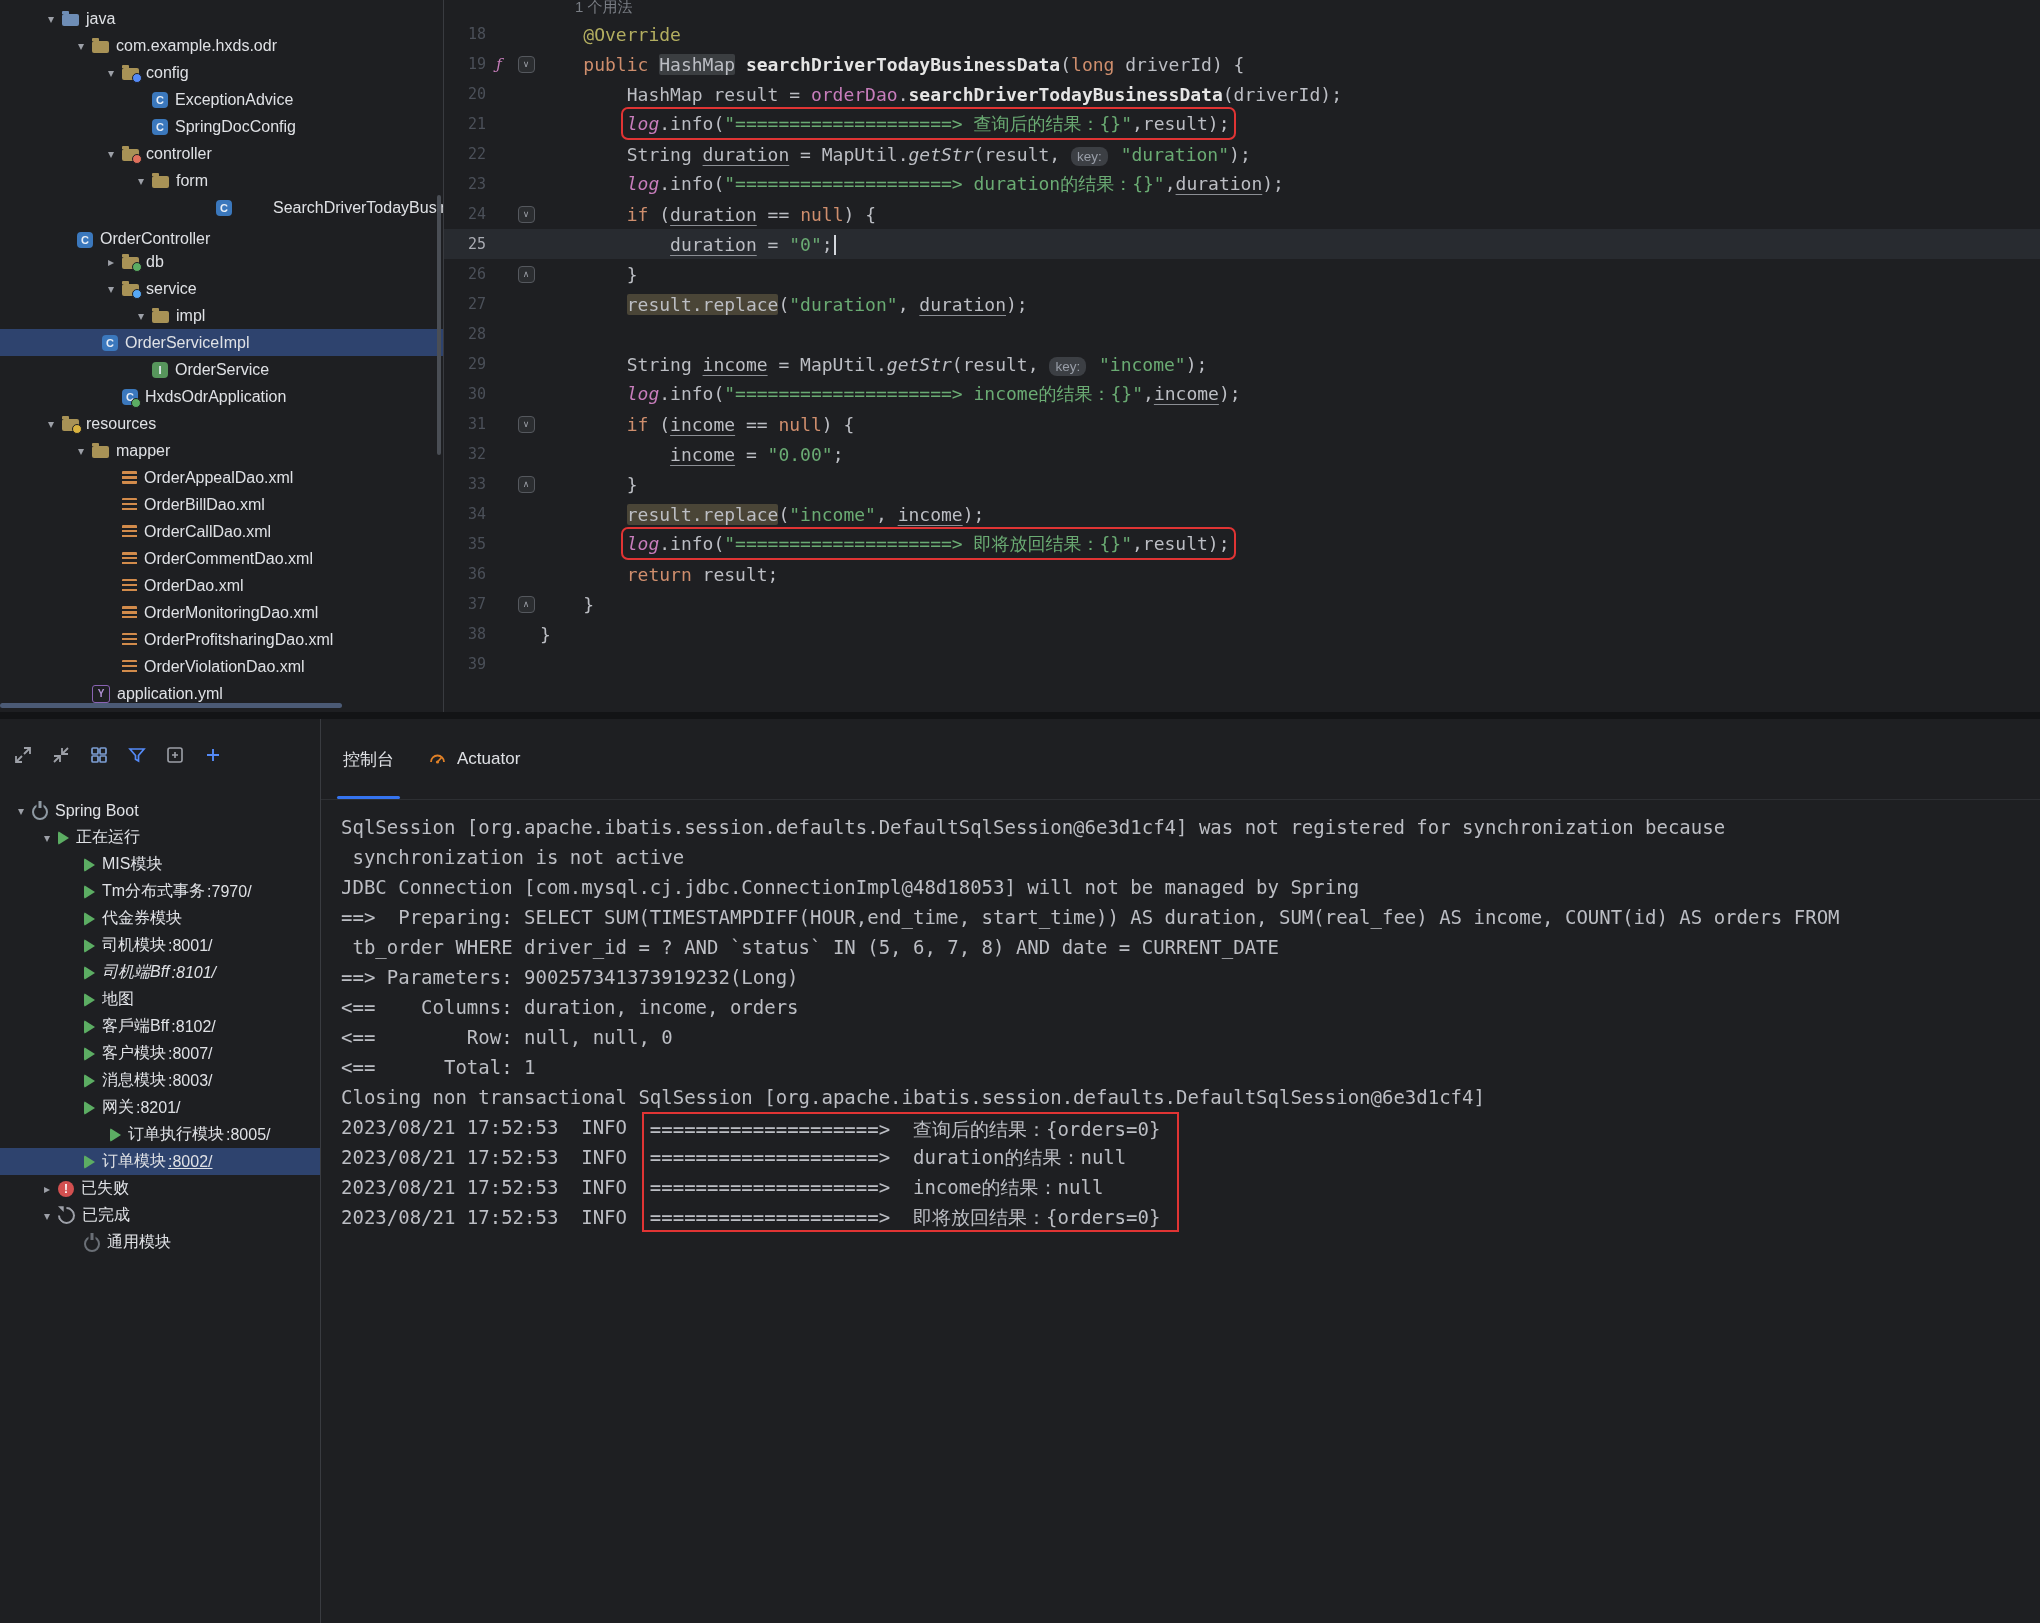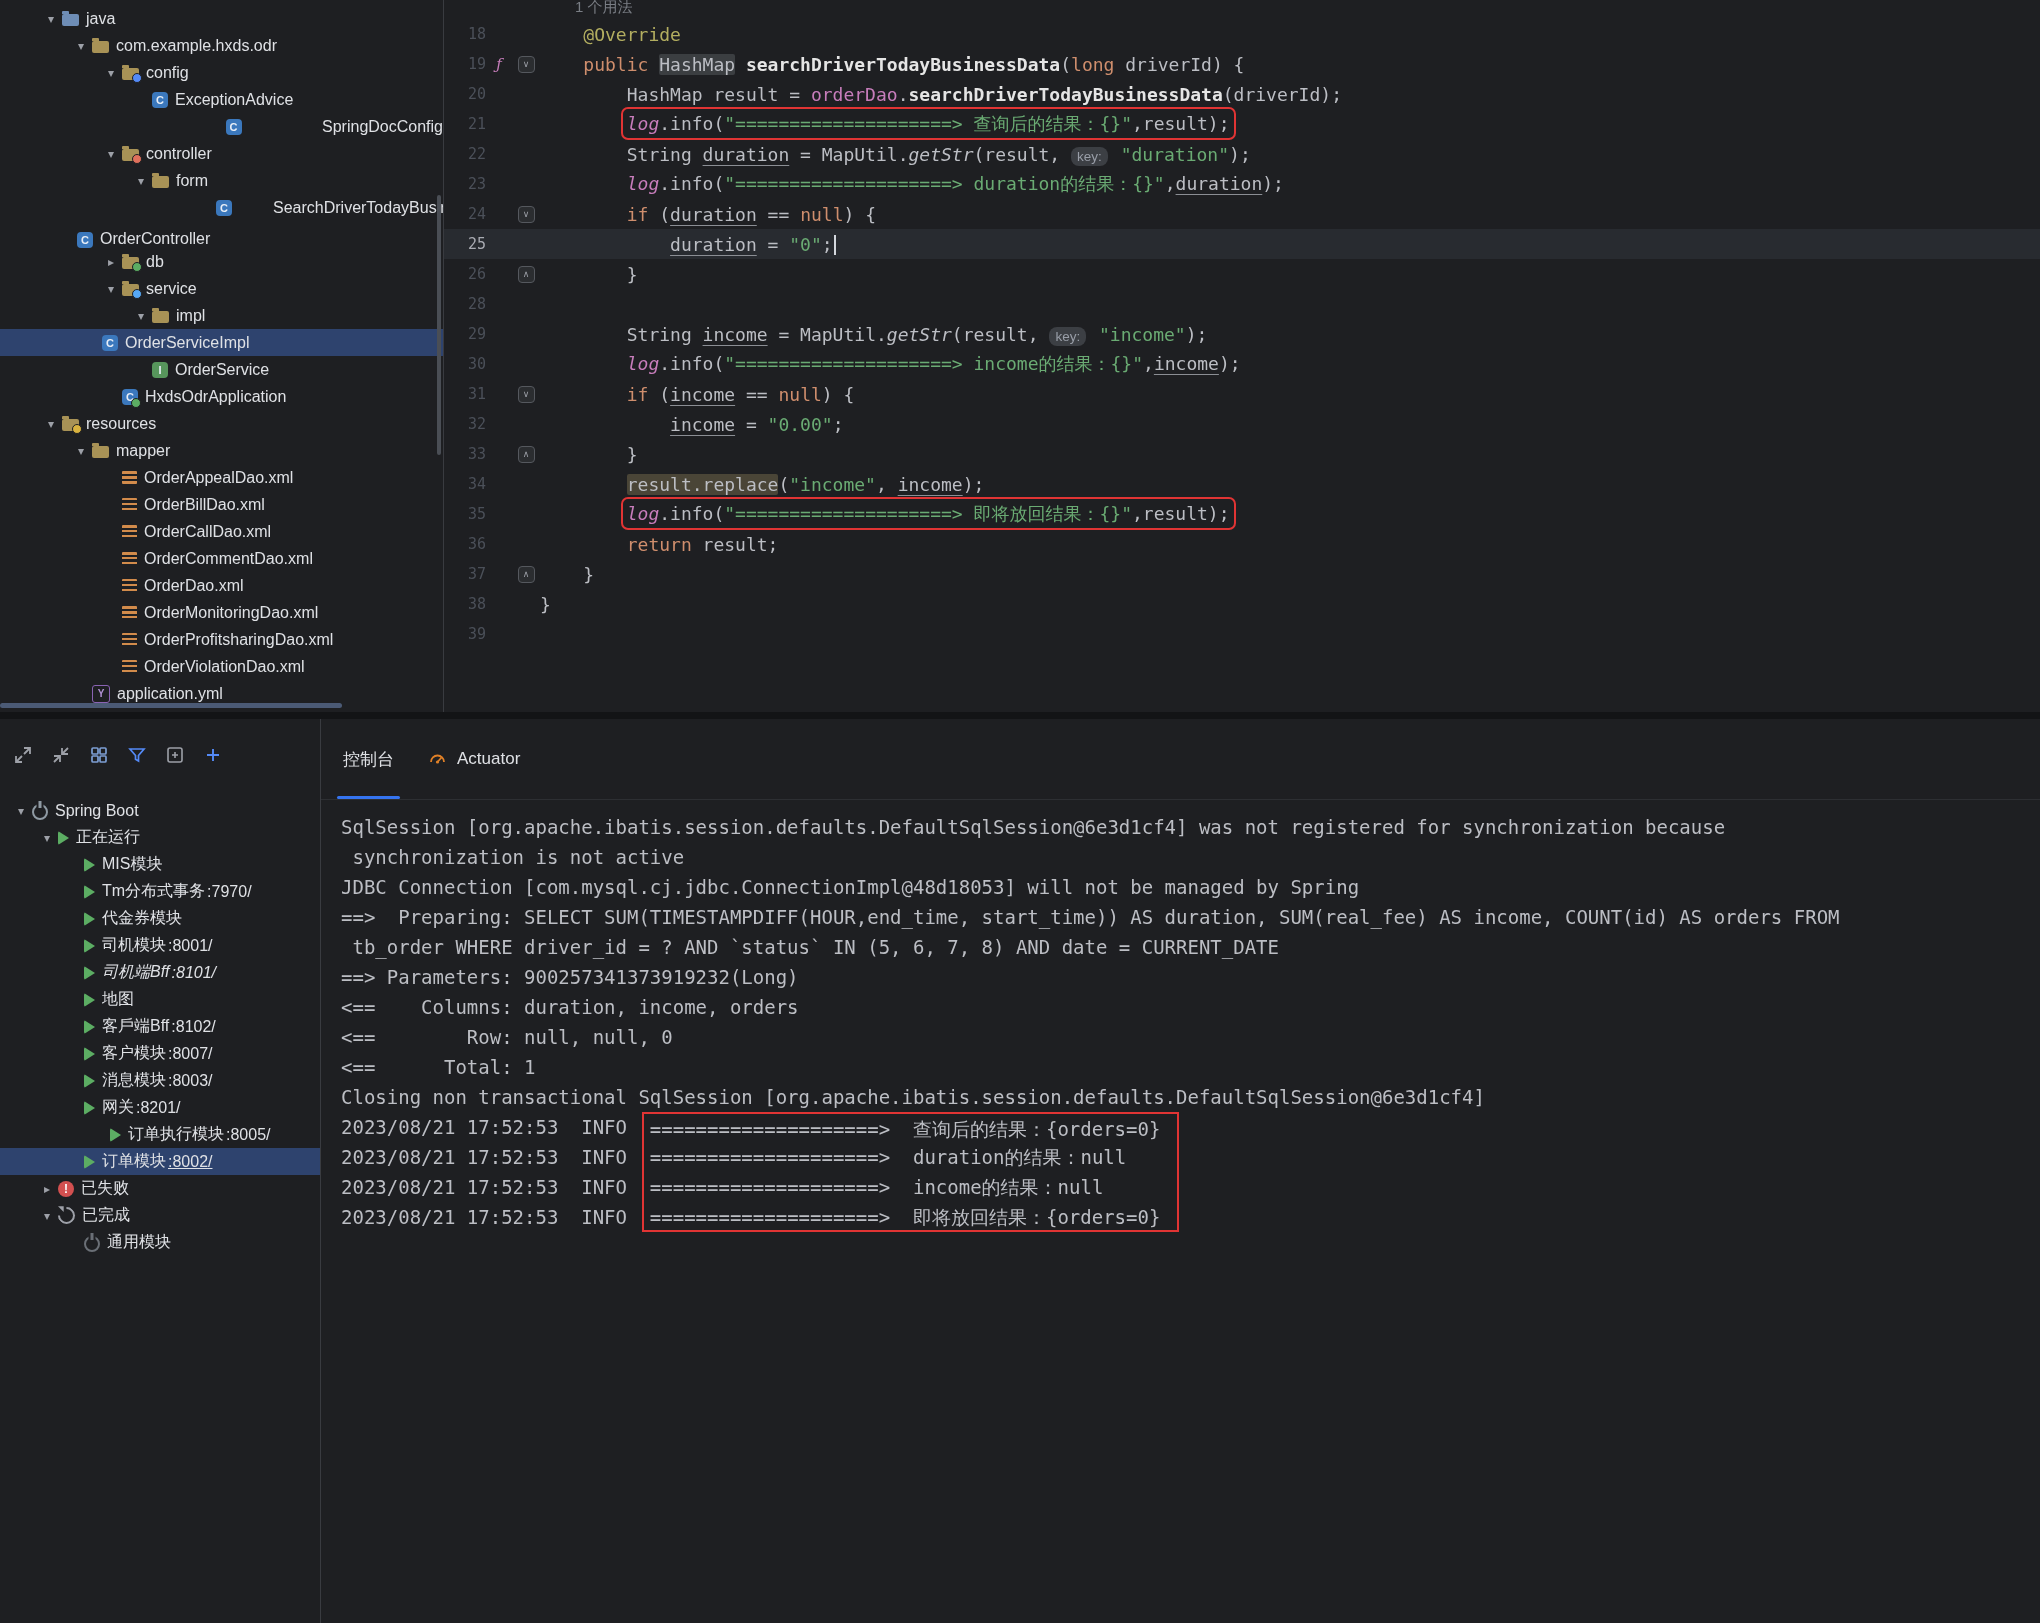--- a/index.html
+++ b/index.html
@@ -122,21 +122,21 @@
           <div class="tree-row" style="padding-left: 100px;">
             <span class="chev">▾</span>
             <span class="ic icf ic-folder-config"></span>
             <span class="tlabel">config</span>
           </div>
           <div class="tree-row" style="padding-left: 130px;">
             <span class="chev"></span>
             <span class="ic ic-class"></span>
             <span class="tlabel">ExceptionAdvice</span>
           </div>
-          <div class="tree-row" style="padding-left: 130px; justify-content: space-between;">
+          <div class="tree-row" style="padding-left: 130px;">
             <span class="chev"></span>
             <span class="ic ic-class"></span>
             <span class="tlabel">SpringDocConfig</span>
           </div>
           <div class="tree-row" style="padding-left: 100px;">
             <span class="chev">▾</span>
             <span class="ic icf ic-folder-controller"></span>
             <span class="tlabel">controller</span>
           </div>
           <div class="tree-row" style="padding-left: 130px;">
@@ -300,20 +300,26 @@
             <span class="gz g2"></span>
             <span class="code"><span class="s-ind">            </span><span class="s-ulv">duration</span><span class="s-pl"> = </span><span class="s-str">"0"</span><span class="s-pl">;</span><span class="caret"></span></span>
           </div>
           <div class="ln">
             <span class="ln-num">26</span>
             <span class="gz g1"></span>
             <span class="gz g2">
               <span class="fold-ic">∧</span>
             </span>
             <span class="code"><span class="s-ind">        </span><span class="s-pl">}</span></span>
+          </div>
+          <div class="ln">
+            <span class="ln-num">27</span>
+            <span class="gz g1"></span>
+            <span class="gz g2"></span>
+            <span class="code"><span class="s-ind">        </span><span class="s-hlm">result.replace</span><span class="s-pl">(</span><span class="s-str">"duration"</span><span class="s-pl">, </span><span class="s-ulv">duration</span><span class="s-pl">);</span></span>
           </div>
           <div class="ln">
             <span class="ln-num">28</span>
             <span class="gz g1"></span>
             <span class="gz g2"></span>
             <span class="code"></span>
           </div>
           <div class="ln">
             <span class="ln-num">29</span>
             <span class="gz g1"></span>

